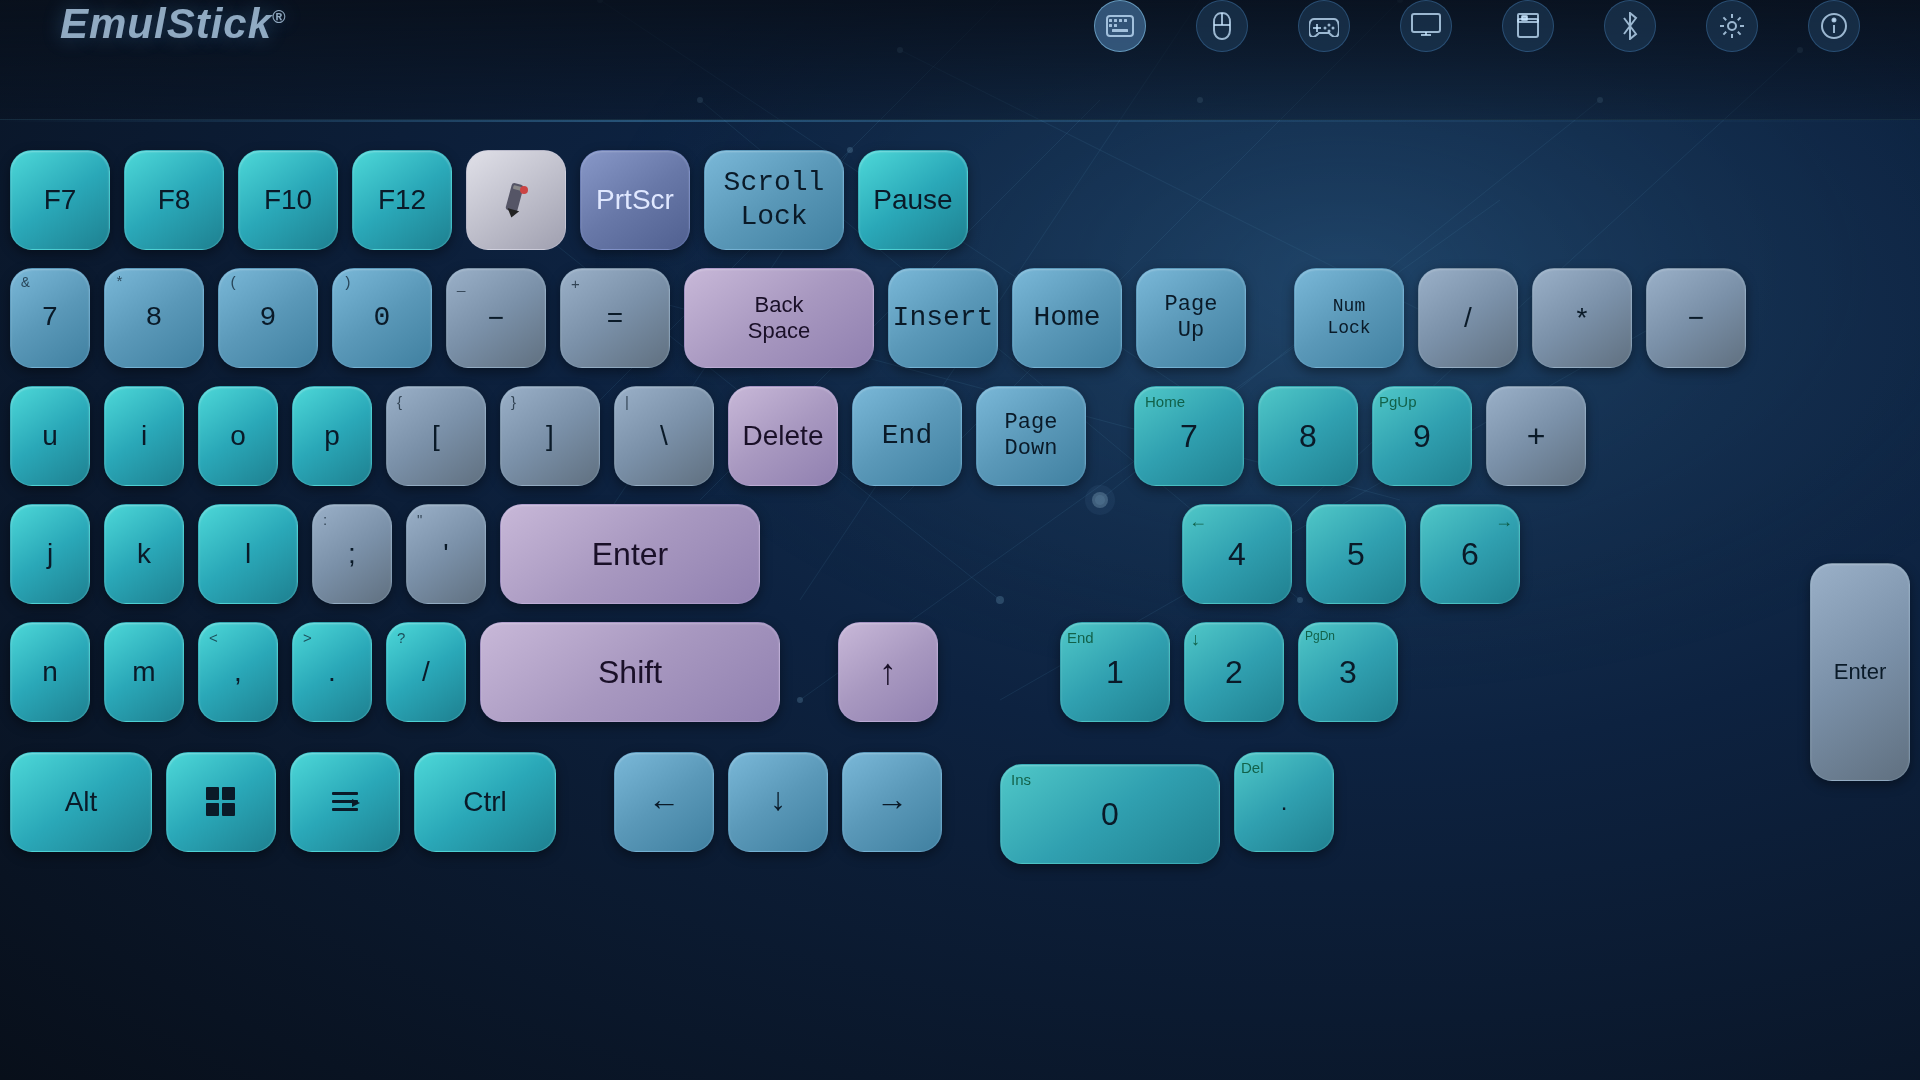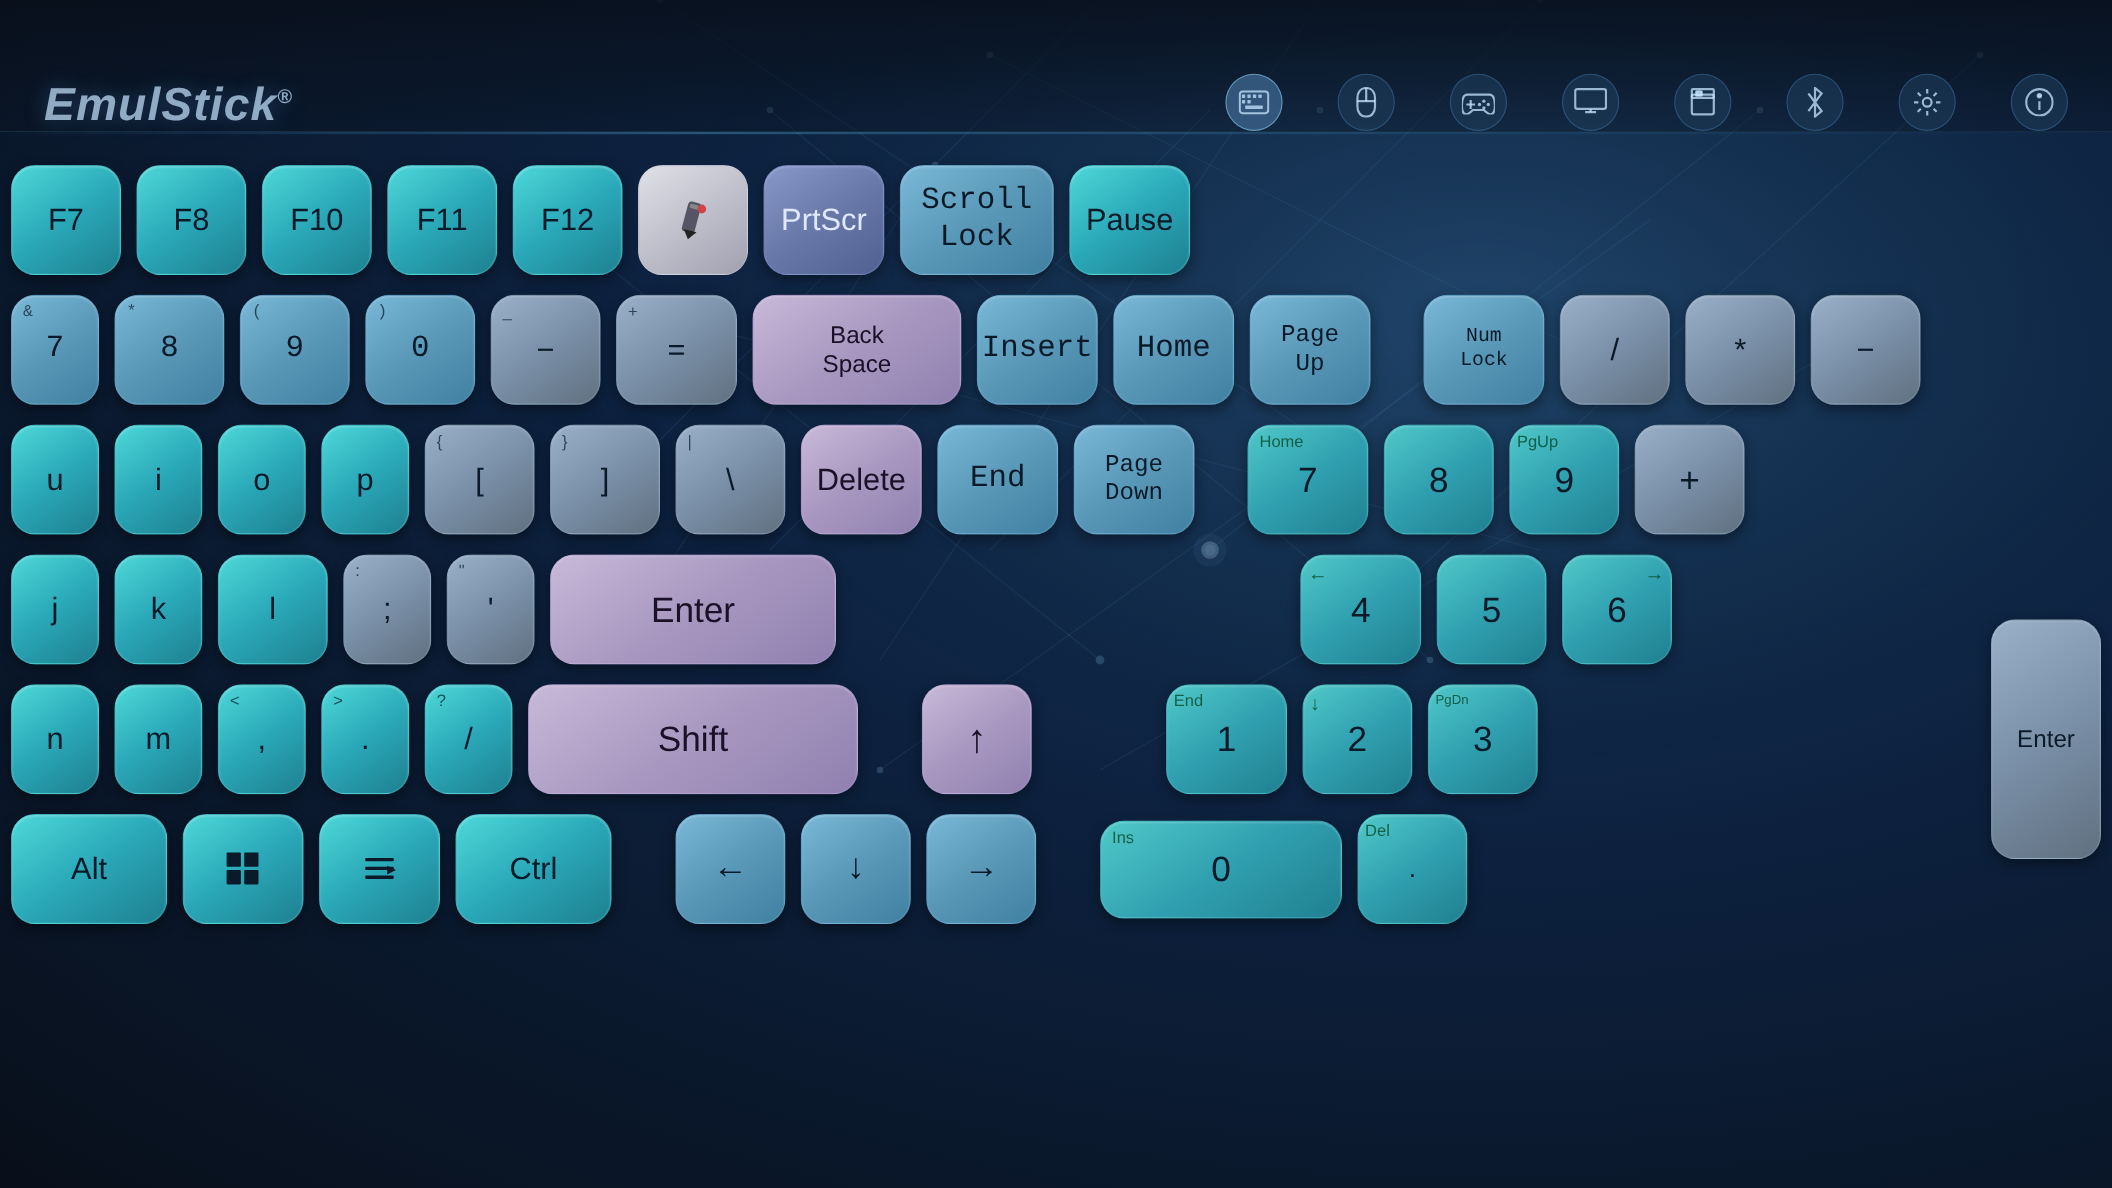--- a/index.html
+++ b/index.html
@@ -31,22 +31,22 @@
 
     
     .header {
       position: absolute;
       top: 0;
       left: 0;
       width: 100%;
       height: 120px;
       z-index: 10;
       display: flex;
-      align-items: flex-end;
-      padding: 0 40px;
+      align-items: flex-start;
+      padding: 0 60px;
       background: linear-gradient(180deg, rgba(8,15,26,0.85) 0%, rgba(8,15,26,0.3) 100%);
       border-bottom: 1px solid rgba(100,200,255,0.15);
     }
 
     .logo {
       font-size: 42px;
       font-style: italic;
       font-weight: bold;
       color: rgba(200,230,255,0.7);
       letter-spacing: 1px;
@@ -180,21 +180,21 @@
       font-weight: 400;
     }
 
     
     .key-w80  { width: 80px;  height: 100px; }
     .key-w100 { width: 100px; height: 100px; }
     .key-w110 { width: 110px; height: 100px; }
     .key-w130 { width: 142px; height: 100px; }
     .key-w140 { width: 140px; height: 100px; }
     .key-w190 { width: 190px; height: 100px; }
-    .key-w220 { width: 220px; height: 89px; }
+    .key-w220 { width: 220px; height: 100px; margin-top: 24px; }
     .key-w260 { width: 260px; height: 100px; }
     .key-w300 { width: 300px; height: 100px; }
 
     
     .header-divider {
       position: absolute;
       top: 120px;
       left: 0;
       width: 100%;
       height: 2px;
@@ -343,21 +343,20 @@
 
 <div class="header-divider"></div>
 
 <div class="keyboard-area">
 
   <div class="key-row">
 
     <div class="key key-teal key-w100">F7</div>
     <div class="key key-teal key-w100">F8</div>
     <div class="key key-teal key-w100">F10</div>
-    <div class="key key-teal key-w100">F11</div>
     <div class="key key-teal key-w100">F12</div>
 
     <div class="key key-pen key-w100">
       <svg width="40" height="40" viewBox="0 0 40 40" fill="none">
         <rect x="12" y="4" width="12" height="28" rx="3" fill="#555566" transform="rotate(15 20 20)"></rect>
         <rect x="14" y="6" width="8" height="4" rx="1" fill="#888" transform="rotate(15 20 20)"></rect>
         <polygon points="14,30 20,38 26,30" fill="#222" transform="rotate(15 20 20)"></polygon>
         <circle cx="28" cy="10" r="4" fill="#cc4444"></circle>
       </svg>
     </div>

